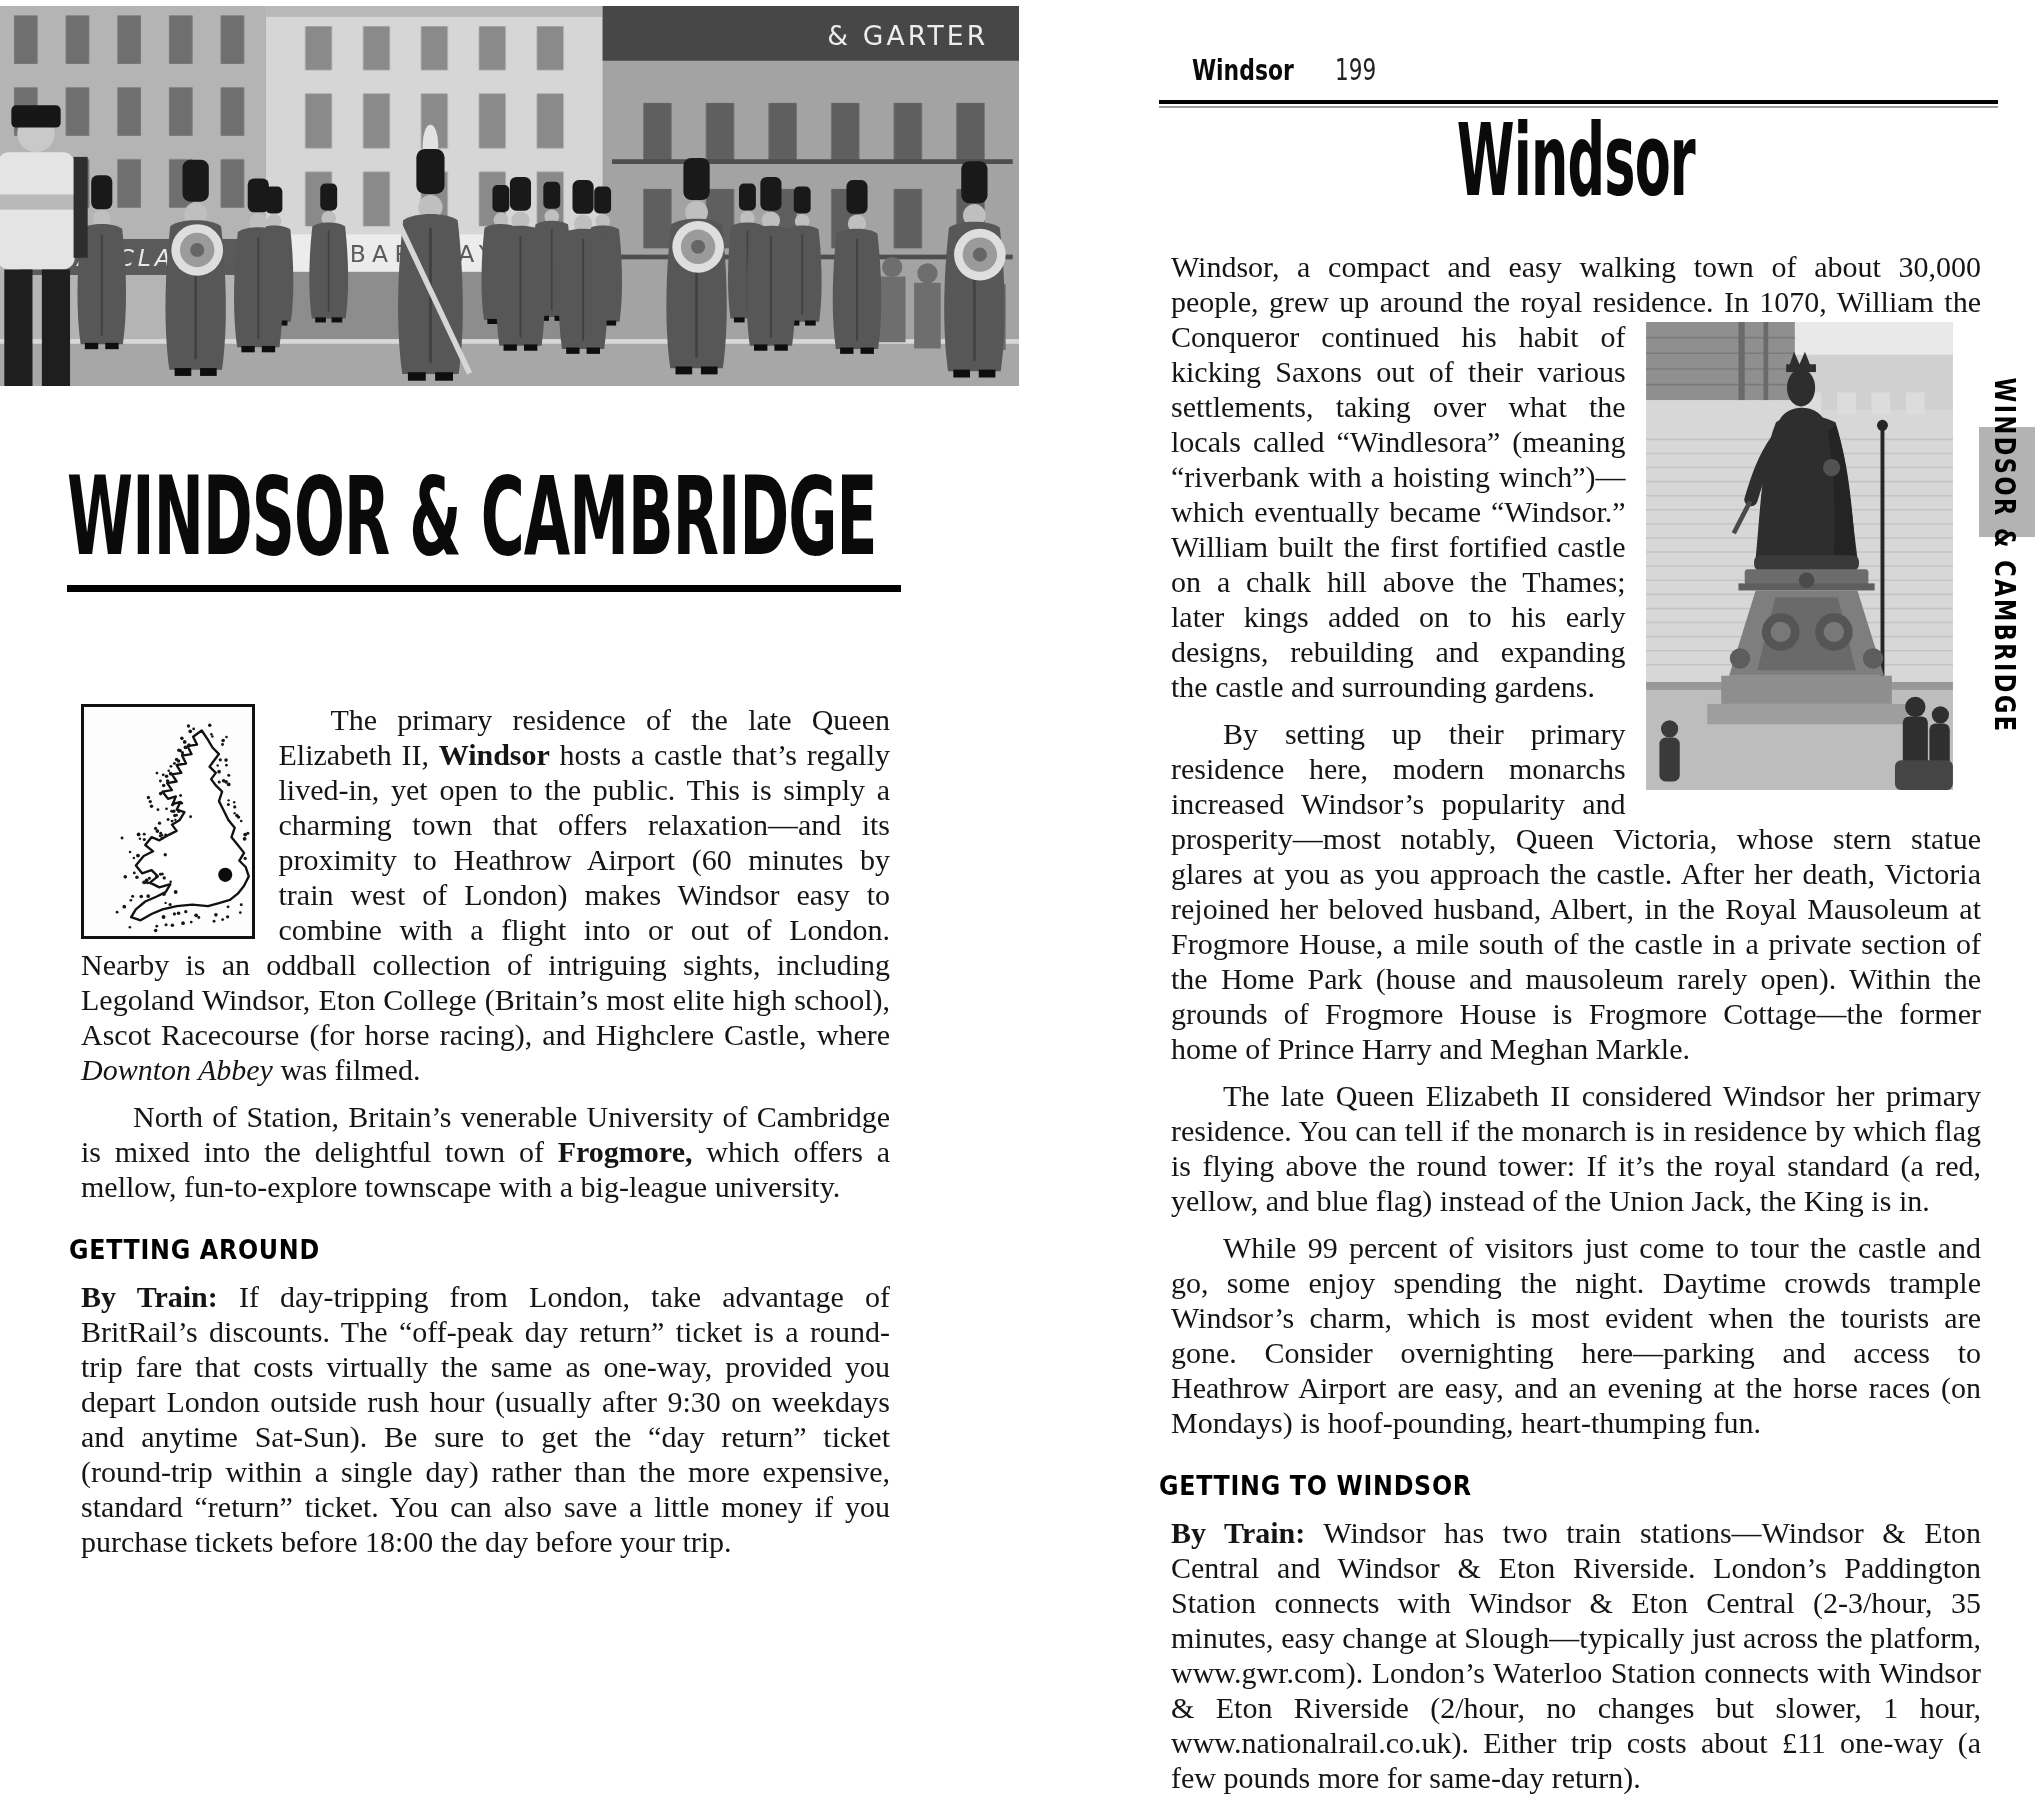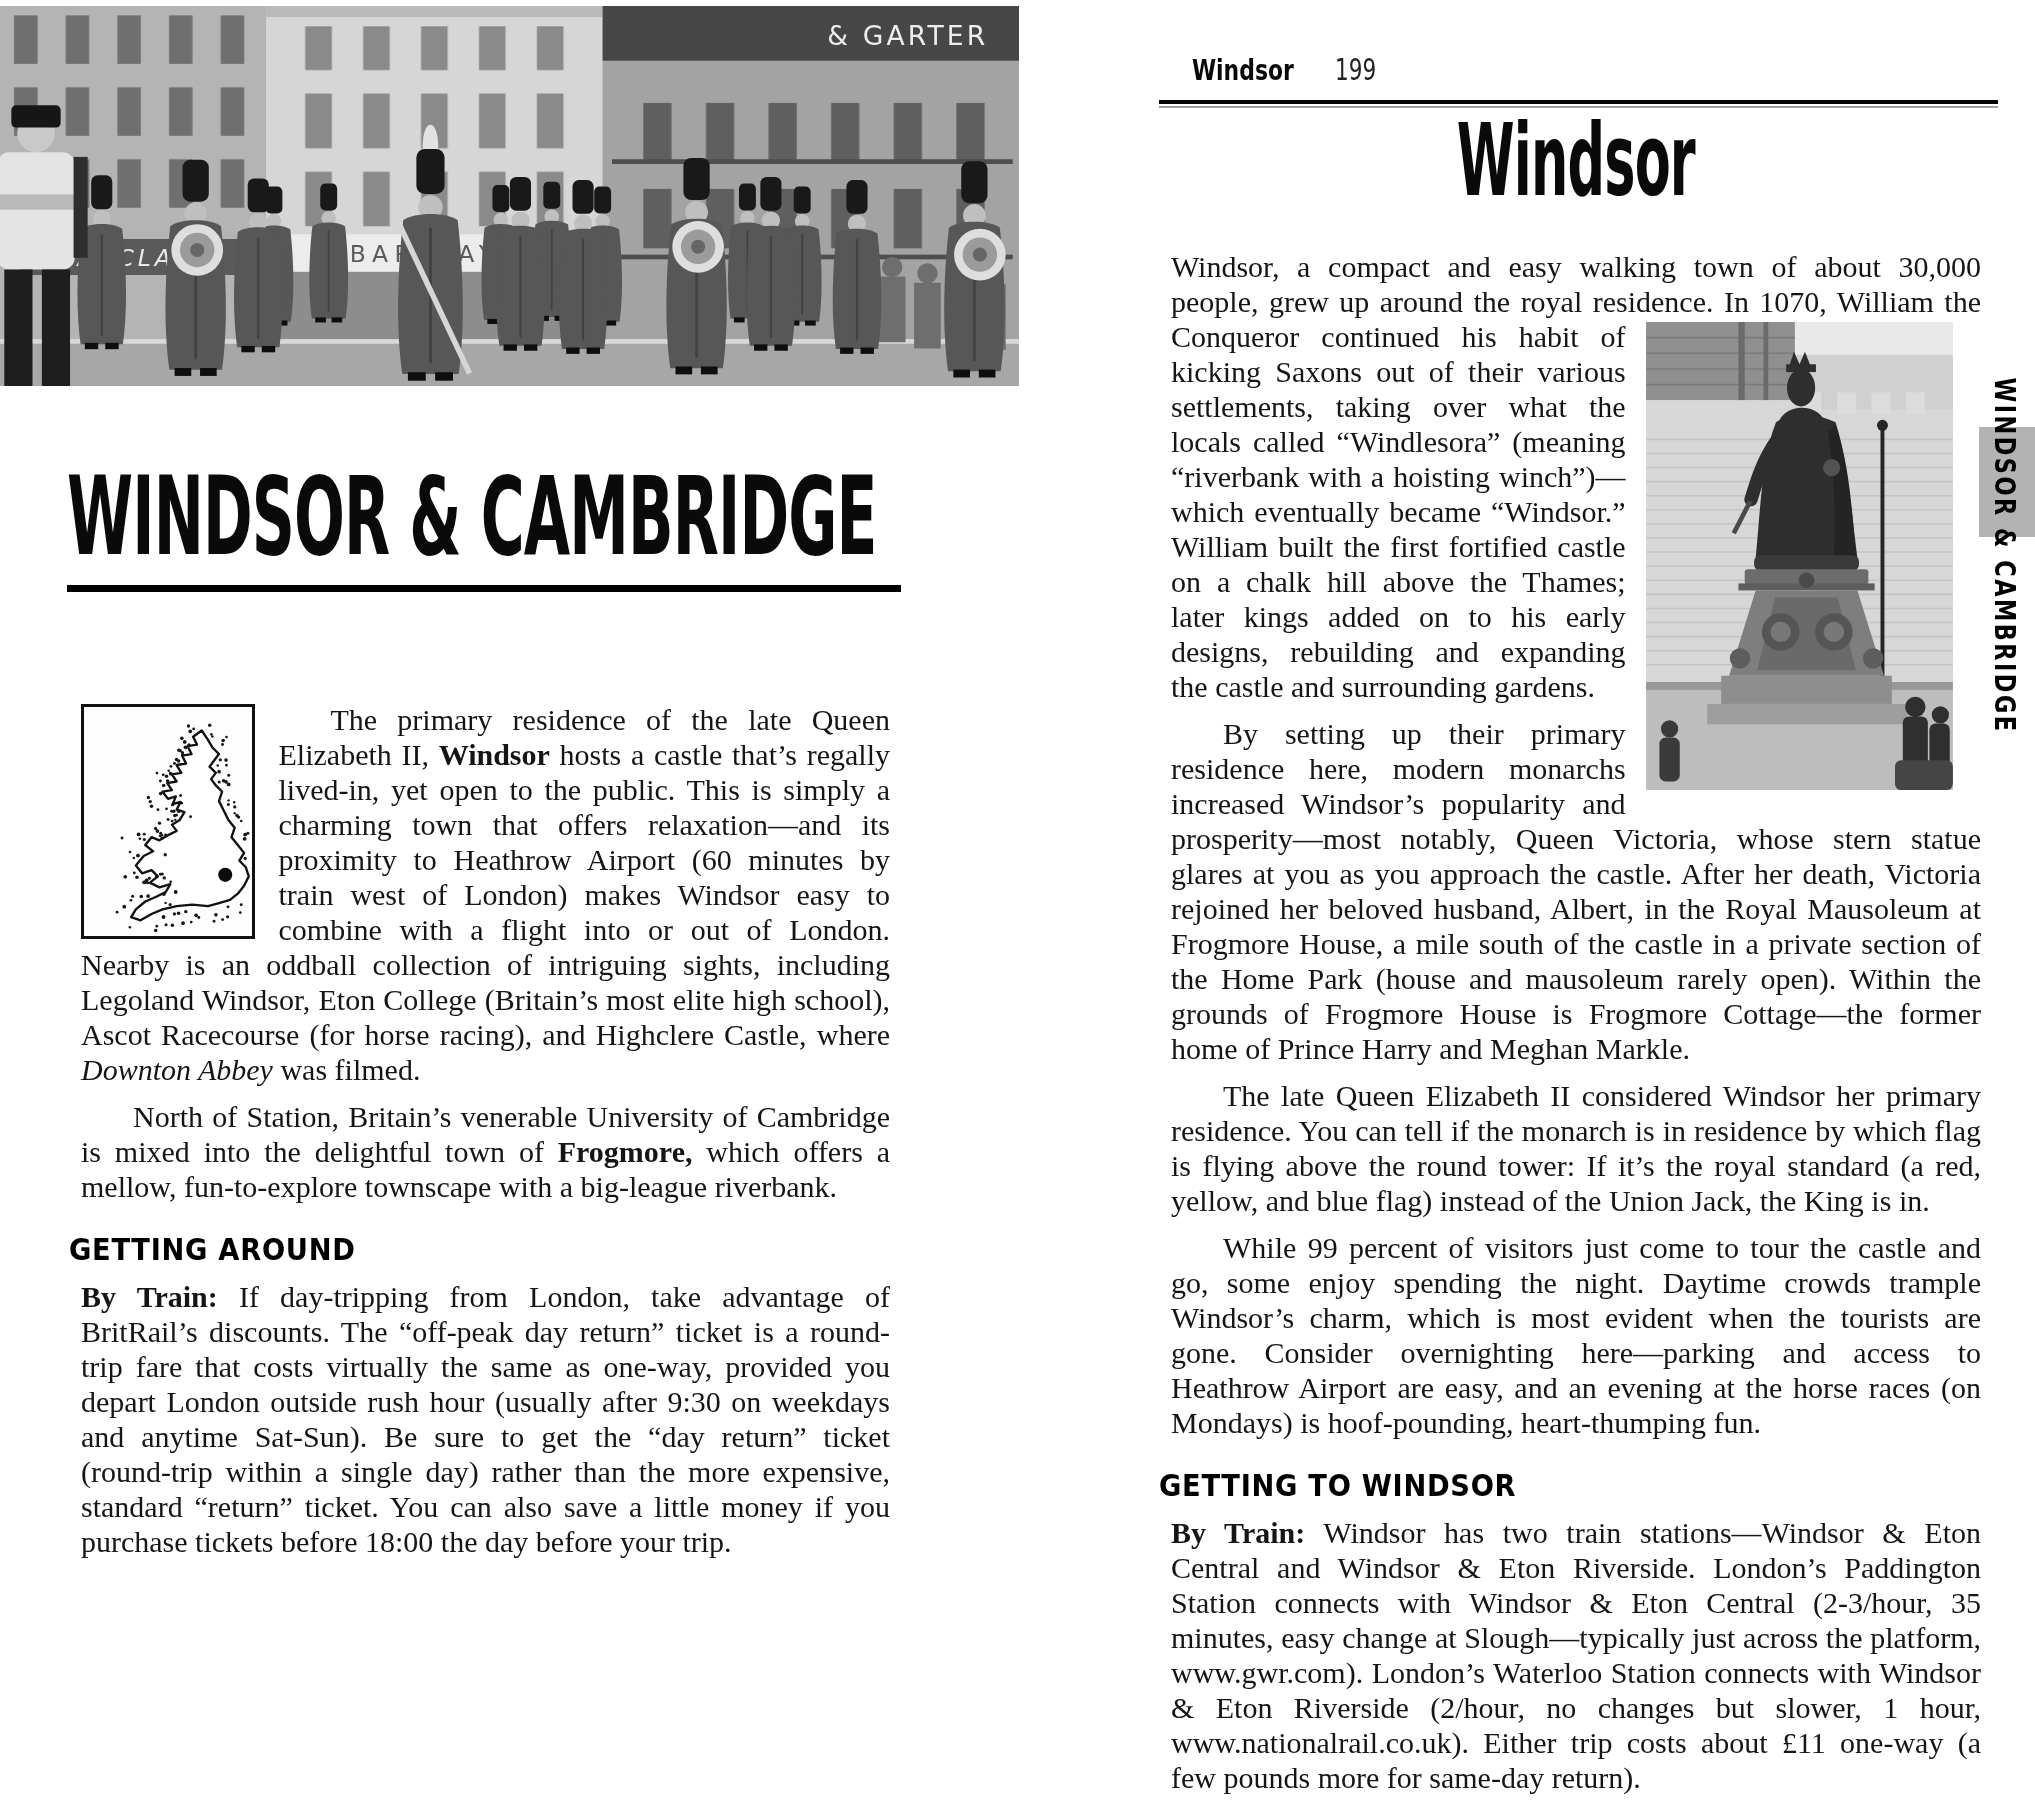--- a/index.html
+++ b/index.html
@@ -10,21 +10,21 @@
   .band-photo{position:absolute;left:0;top:6.3px;width:1019px;height:380px;}
   .chapter-title-block{position:absolute;left:67px;top:463px;width:834px;
         border-bottom:7px solid #000;padding-bottom:14px;white-space:nowrap;}
   .big-condensed{font-family:"DejaVu Sans",sans-serif;font-weight:bold;font-size:108px;
         line-height:1;display:inline-block;letter-spacing:-1.6px;color:#0a0a0a;}
   .left-body{position:absolute;left:69px;top:690px;width:833px;
         font-size:30px;line-height:35px;text-align:justify;}
   p.para{margin:12px;padding:0;}
   p.para.indent{text-indent:52px;}
   .b{font-weight:bold;} .i{font-style:italic;}
-  .sec-heading{font-family:"DejaVu Sans",sans-serif;font-weight:bold;font-size:31px;
+  .sec-heading{font-family:"DejaVu Sans",sans-serif;font-weight:bold;font-size:27px;
         letter-spacing:0.8px;margin:28px 0 9.4px 0;color:#000;white-space:nowrap;}
   .sec-heading>span{display:inline-block;transform:scaleX(.88);transform-origin:left center;}
   .map-figure{float:left;width:168px;height:229px;border:3.1px solid #111;background:#fdfdfd;
         margin:1.6px 23.5px 4.7px 0;}
   
   .right-header{position:absolute;left:1159px;top:52px;width:839px;text-align:left;white-space:nowrap;}
   .hdr-section{font-family:"DejaVu Sans",sans-serif;font-weight:bold;font-size:29px;
         display:inline-block;transform-origin:right center;color:#0a0a0a;}
   .hdr-num{font-family:"DejaVu Sans",sans-serif;font-weight:normal;font-size:30px;
         display:inline-block;transform:scaleX(.72);transform-origin:right center;margin-left:22px;color:#222;}
@@ -294,21 +294,21 @@
               <circle cx="176.5" cy="47.7" r="1.88" fill="#161616"></circle>
               <circle cx="177.3" cy="42.8" r="2.30" fill="#161616"></circle>
               <circle cx="181.6" cy="38.3" r="1.69" fill="#161616"></circle>
               <circle cx="163.6" cy="37.5" r="1.61" fill="#161616"></circle>
               <circle cx="162.3" cy="34.9" r="1.62" fill="#161616"></circle>
               <circle cx="160.2" cy="23.3" r="2.19" fill="#161616"></circle>
             </svg>
     </span>
   </p>
         <p class="para indent"><span>The primary residence of the late Queen Elizabeth II, </span><span class="b">Windsor</span><span> hosts a castle that’s regally lived-in, yet open to the public. This is simply a charming town that offers relaxation—and its proximity to Heathrow Airport (60 minutes by train west of London) makes Windsor easy to combine with a flight into or out of London. Nearby is an oddball collection of intriguing sights, including Legoland Windsor, Eton College (Britain’s most elite high school), Ascot Racecourse (for horse racing), and Highclere Castle, where </span><span class="i">Downton Abbey</span><span> was filmed.</span></p>
-        <p class="para indent"><span>North of Station, Britain’s venerable University of Cambridge is mixed into the delightful town of </span><span class="b">Frogmore,</span><span> which offers a mellow, fun-to-explore townscape with a big-league riverbank.</span></p>
+        <p class="para indent"><span>North of Station, Britain’s venerable University of Cambridge is mixed into the delightful town of </span><span class="b">Frogmore,</span><span> which offers a mellow, fun-to-explore townscape with a big-league university.</span></p>
       </div>
     <div class="sec-heading">
       <span>GETTING AROUND</span>
     </div>
     <div>
         <p class="para"><span class="b">By Train:</span><span> If day-tripping from London, take advantage of BritRail’s discounts. The “off-peak day return” ticket is a round-trip fare that costs virtually the same as one-way, provided you depart London outside rush hour (usually after 9:30 on weekdays and anytime Sat-Sun). Be sure to get the “day return” ticket (round-trip within a single day) rather than the more expensive, standard “return” ticket. You can also save a little money if you purchase tickets before 18:00 the day before your trip.</span></p>
       </div>
   </div>
 
   <div class="right-header">

